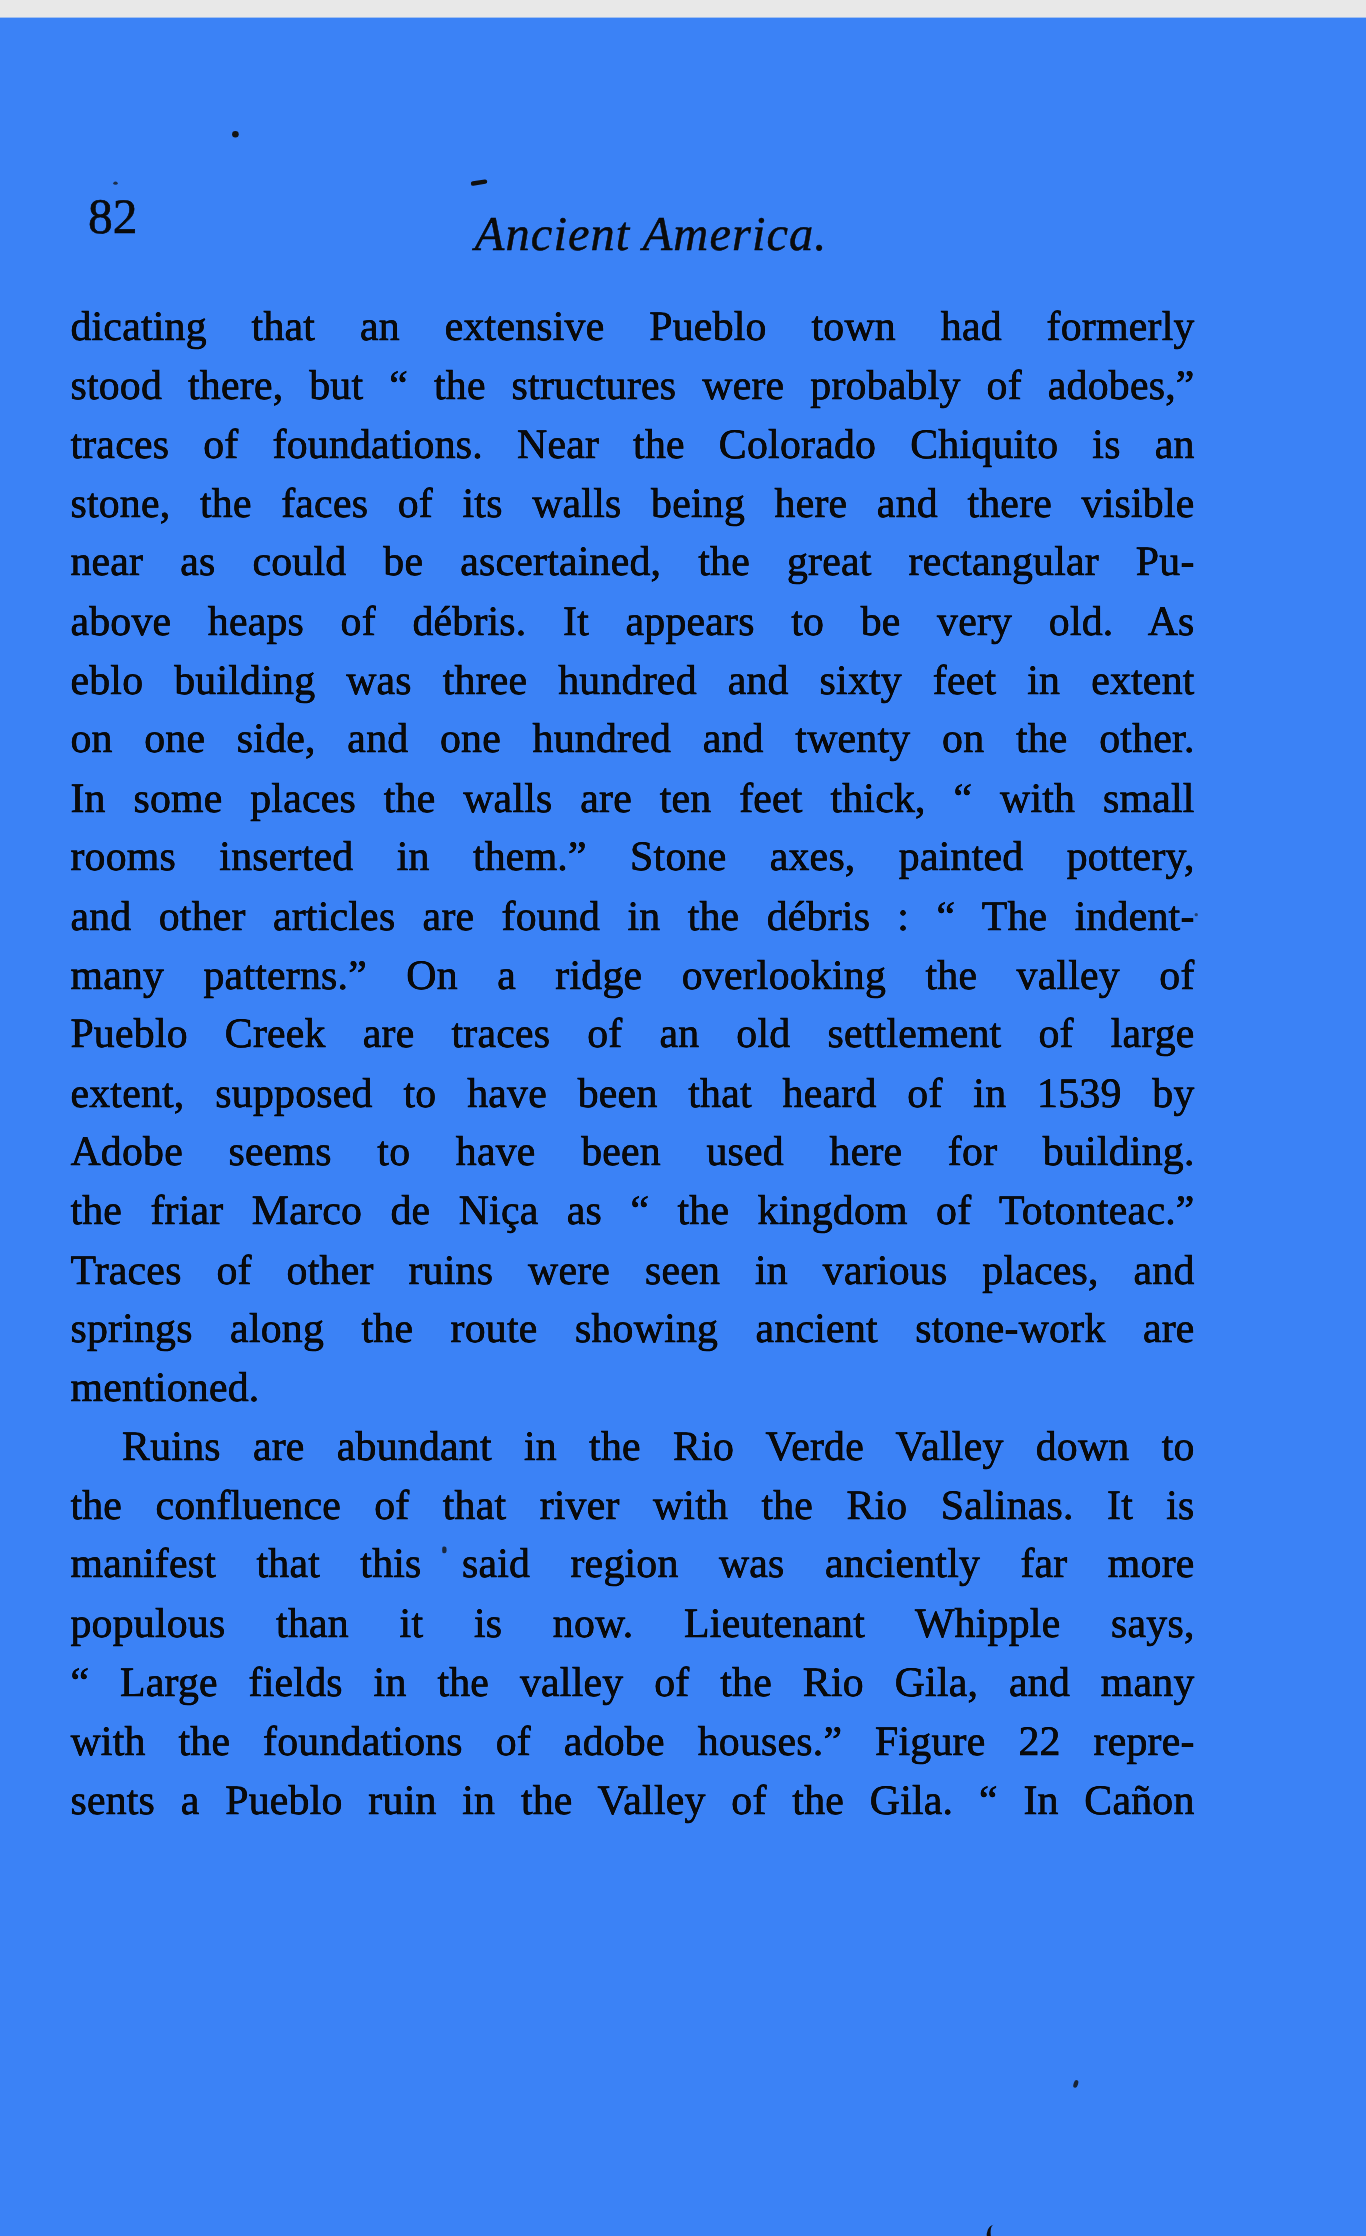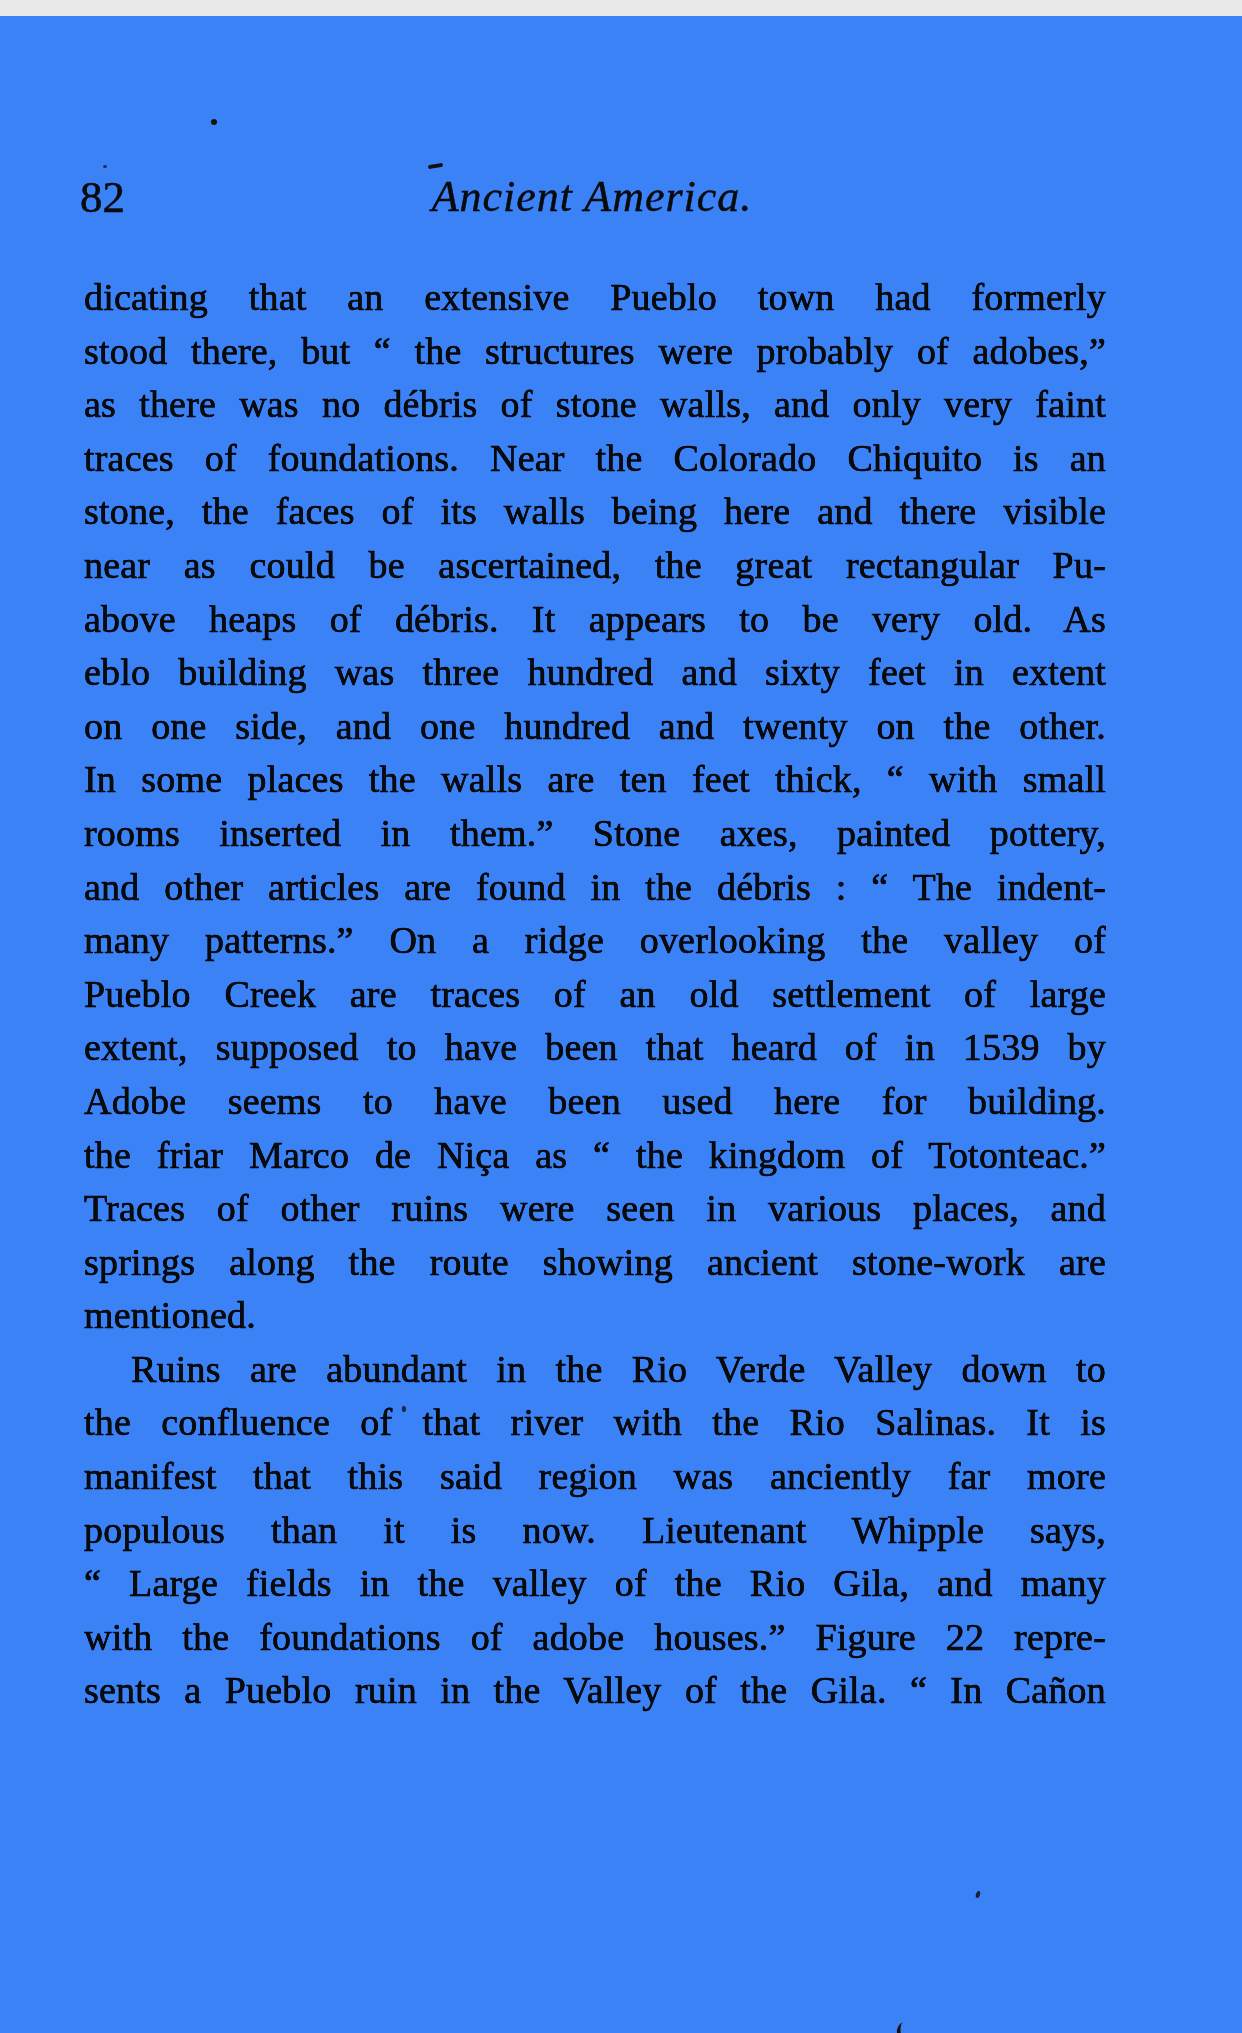--- a/index.html
+++ b/index.html
@@ -13,34 +13,34 @@
     color:#0b0b0b;
   }
   
   .runhead-row{position:absolute;top:156px;left:0;width:1242px;height:56px;}
   .pagenum{
     position:absolute;left:80px;top:0;
     font-size:45px;line-height:50px;
     -webkit-text-stroke:0.5px #000;
   }
   .runhead{
-    position:absolute;left:592px;top:0;transform:translateX(-50%);
+    position:absolute;left:592px;top:16px;transform:translateX(-50%);
     font-style:italic;font-size:44px;line-height:50px;
     letter-spacing:1px;
     -webkit-text-stroke:0.4px #000;
     white-space:nowrap;
     text-align:center;
   }
   .macron{
     position:absolute;left:428px;top:-8px;width:15px;height:4px;
     background:#101010;border-radius:2px;transform:rotate(-9deg);
   }
   
   .body{
-    position:absolute;left:84px;top:255px;width:1022px;
+    position:absolute;left:64px;top:255px;width:1022px;
     font-size:38px;line-height:53.6px;
     letter-spacing:0.2px;word-spacing:1.5px;
     -webkit-text-stroke:0.55px #000;
     text-shadow:0 0 0.4px rgba(0,0,0,.85);
   }
   .line{
     height:53.6px;overflow:hidden;
     text-align:justify;text-align-last:justify;
     white-space:normal;
   }
@@ -67,21 +67,20 @@
 
   <div class="runhead-row">
     <span class="pagenum">82</span>
     <span class="runhead">Ancient America.</span>
     <span class="macron"></span>
   </div>
 
   <div class="body">
     <div class="line">dicating that an extensive Pueblo town had formerly</div>
     <div class="line">stood there, but “ the structures were probably of adobes,”</div>
-    <div class="line">as there was no débris of stone walls, and only very faint</div>
     <div class="line">traces of foundations.  Near the Colorado Chiquito is an</div>
     <div class="line">stone, the faces of its walls being here and there visible</div>
     <div class="line">near as could be ascertained, the great rectangular Pu-</div>
     <div class="line">above heaps of débris.  It appears to be very old.  As</div>
     <div class="line">eblo building was three hundred and sixty feet in extent</div>
     <div class="line">on one side, and one hundred and twenty on the other.</div>
     <div class="line">In some places the walls are ten feet thick, “ with small</div>
     <div class="line">rooms inserted in them.”  Stone axes, painted pottery,</div>
     <div class="line">and other articles are found in the débris : “ The indent-</div>
     <div class="line">many patterns.”  On a ridge overlooking the valley of</div>

